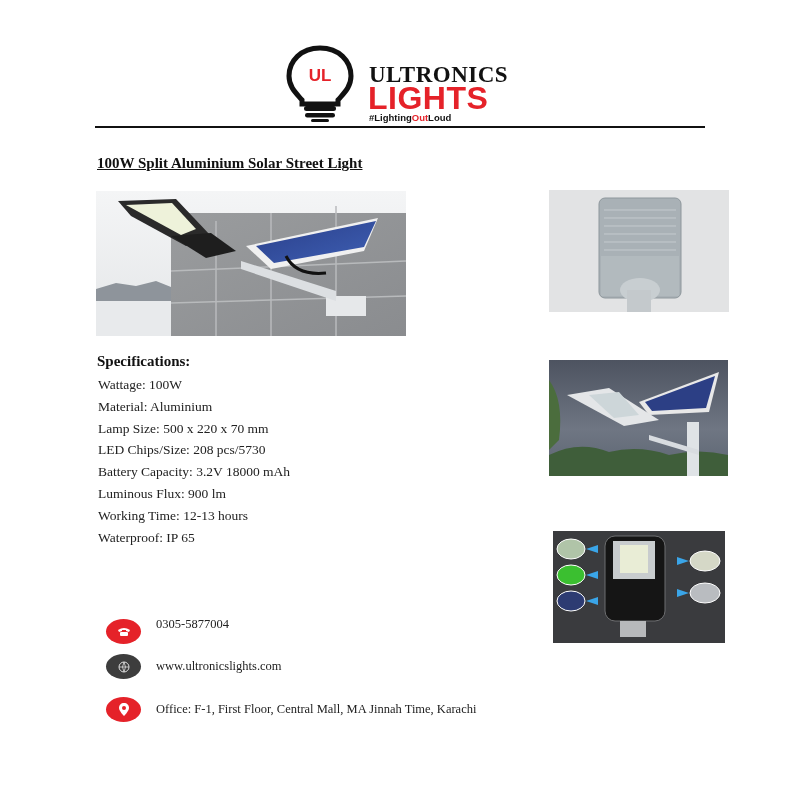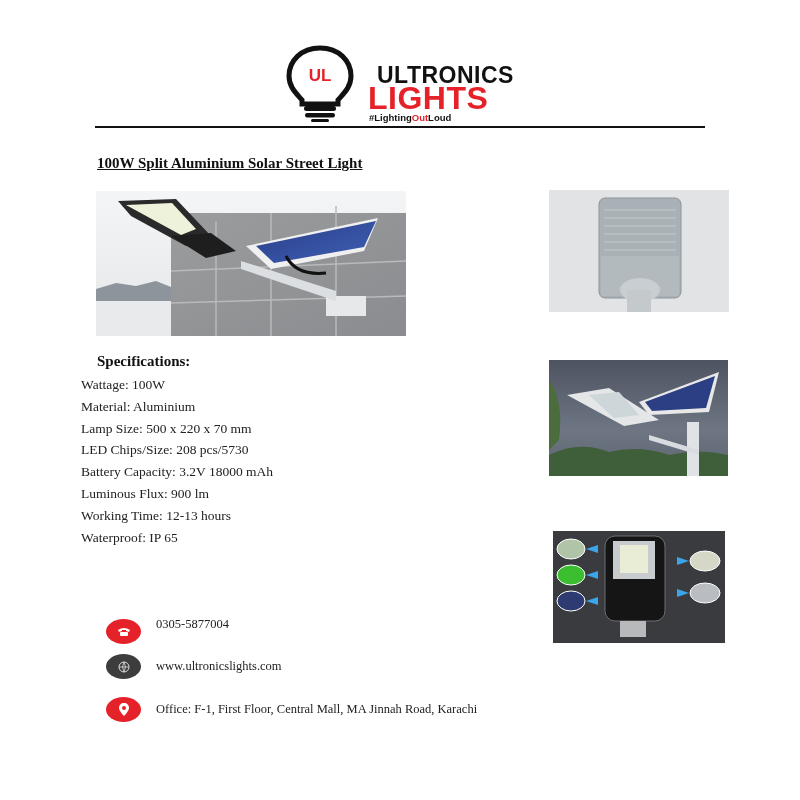--- a/index.html
+++ b/index.html
@@ -2,32 +2,32 @@
 <html><head>
   <meta charset="utf-8">
   <style>
     html, body { margin:0; padding:0; }
     body { width:800px; height:800px; background:#ffffff; position:relative; overflow:hidden;
            font-family:"Liberation Serif", serif; color:#222; }
     .abs { position:absolute; }
     
     .logo { left:284px; top:44px; width:240px; height:78px; }
     .bulb { position:absolute; left:0; top:0; width:72px; height:78px; }
-    .brand1 { position:absolute; left:85px; top:20px; font-family:Liberation Sans, sans-serif; font-weight:bold;
-              font-size:23px; letter-spacing:0.5px; color:#111; line-height:22px;margin-left:8px; }
+    .brand1 { position:absolute; left:85px; top:20px; font-family:Liberation Serif, serif; font-weight:bold;
+              font-size:23px; letter-spacing:0.5px; color:#111; line-height:22px; }
     .brand2 { position:absolute; left:84px; top:38px; font-family:"Liberation Sans", sans-serif; font-weight:bold;
               font-size:32px; color:#e52229; line-height:32px; letter-spacing:0.5px; }
     .tagline { position:absolute; left:85px; top:69px; font-family:"Liberation Sans", sans-serif; font-weight:bold;
                font-size:9.5px; color:#111; line-height:10px; }
     .tagline .red { color:#e52229; }
     .rule { left:95px; top:126px; width:610px; height:1.5px; background:#111; }
     .title { left:97px; top:155px; font-size:15px; font-weight:bold; text-decoration:underline; color:#111; }
     .img { overflow:hidden; }
     .spec-head { left:97px; top:353px; font-size:15px; font-weight:bold; color:#111; }
-    .spec-list { left:81px; top:376px; margin:0; padding:0; list-style:none; }
+    .spec-list { left:98px; top:376px; margin:0; padding:0; list-style:none; }
     .spec-list li { font-size:13.5px; height:21.8px; line-height:18px; color:#222; }
     .contact { left:106px; }
     .cicon { position:absolute; left:0; width:35px; height:25px; border-radius:50%; display:flex; align-items:center; justify-content:center; }
     .ctext { position:absolute; left:50px; font-size:12.5px; color:#222; white-space:nowrap; }
   </style>
 </head>
 <body>
 
 <div class="abs logo">
   <svg class="bulb" viewBox="0 0 72 78">
@@ -175,14 +175,14 @@
   <div class="ctext" style="top:5px;">www.ultronicslights.com</div>
 </div>
 
 <div class="abs contact" style="top:697px;">
   <div class="cicon" style="top:0;background:#e52229;">
     <svg width="10" height="13" viewBox="0 0 10 13">
         <path d="M5 0 C2 0 0 2 0 5 C0 8 5 13 5 13 C5 13 10 8 10 5 C10 2 8 0 5 0 Z" fill="#fff"></path>
         <circle cx="5" cy="5" r="2" fill="#e52229"></circle>
       </svg>
   </div>
-  <div class="ctext" style="top:5px;">Office: F-1, First Floor, Central Mall, MA Jinnah Road, Karachi</div>
+  <div class="ctext" style="top:5px;">Office: F-1, First Floor, Central Mall, MA Jinnah Time, Karachi</div>
 </div>
 
 </body></html>

